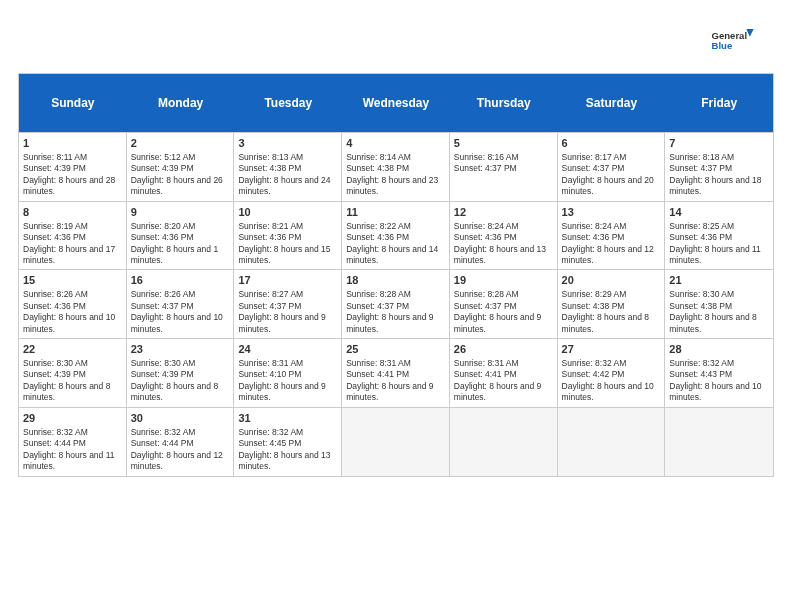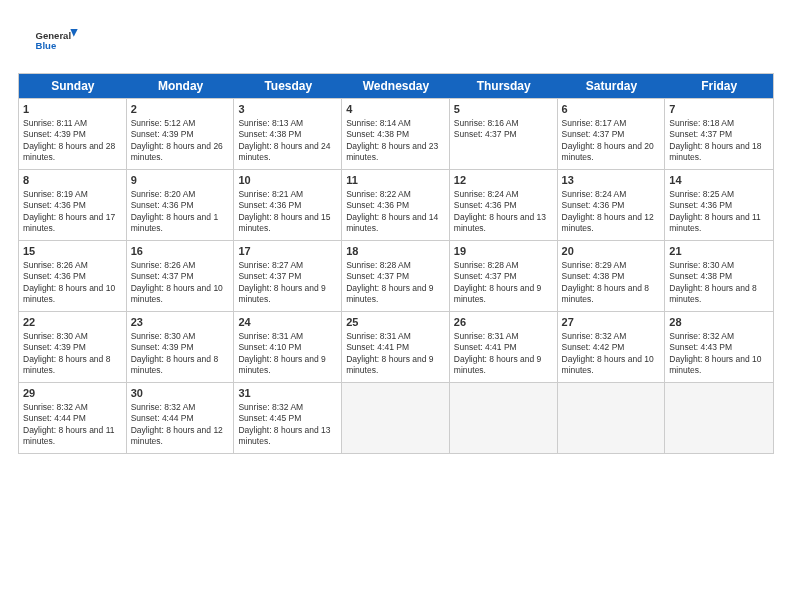--- a/index.html
+++ b/index.html
@@ -9,20 +9,21 @@
       width: 792px;
       height: 612px;
       overflow: hidden;
     }
     .page {
       width: 792px;
       height: 464px;
       padding: 18px 18px 10px 18px;
       display: flex;
       flex-direction: column;
+      align-items: flex-end;
     }
     .header {
       display: flex;
       justify-content: space-between;
       align-items: flex-start;
       margin-bottom: 10px;
     }
     .logo {
       display: flex;
       align-items: center;
@@ -55,21 +56,21 @@
     .cal-header-row {
       display: grid;
       grid-template-columns: repeat(7, 1fr);
       background: #1565c0;
     }
     .cal-header-cell {
       color: #fff;
       font-size: 12px;
       font-weight: bold;
       text-align: center;
-      padding: 5px 2px;
+      padding: 22px 2px;
     }
     .cal-body {
       flex: 1;
       display: flex;
       flex-direction: column;
     }
     .cal-row {
       display: grid;
       grid-template-columns: repeat(7, 1fr);
       flex: 1;

